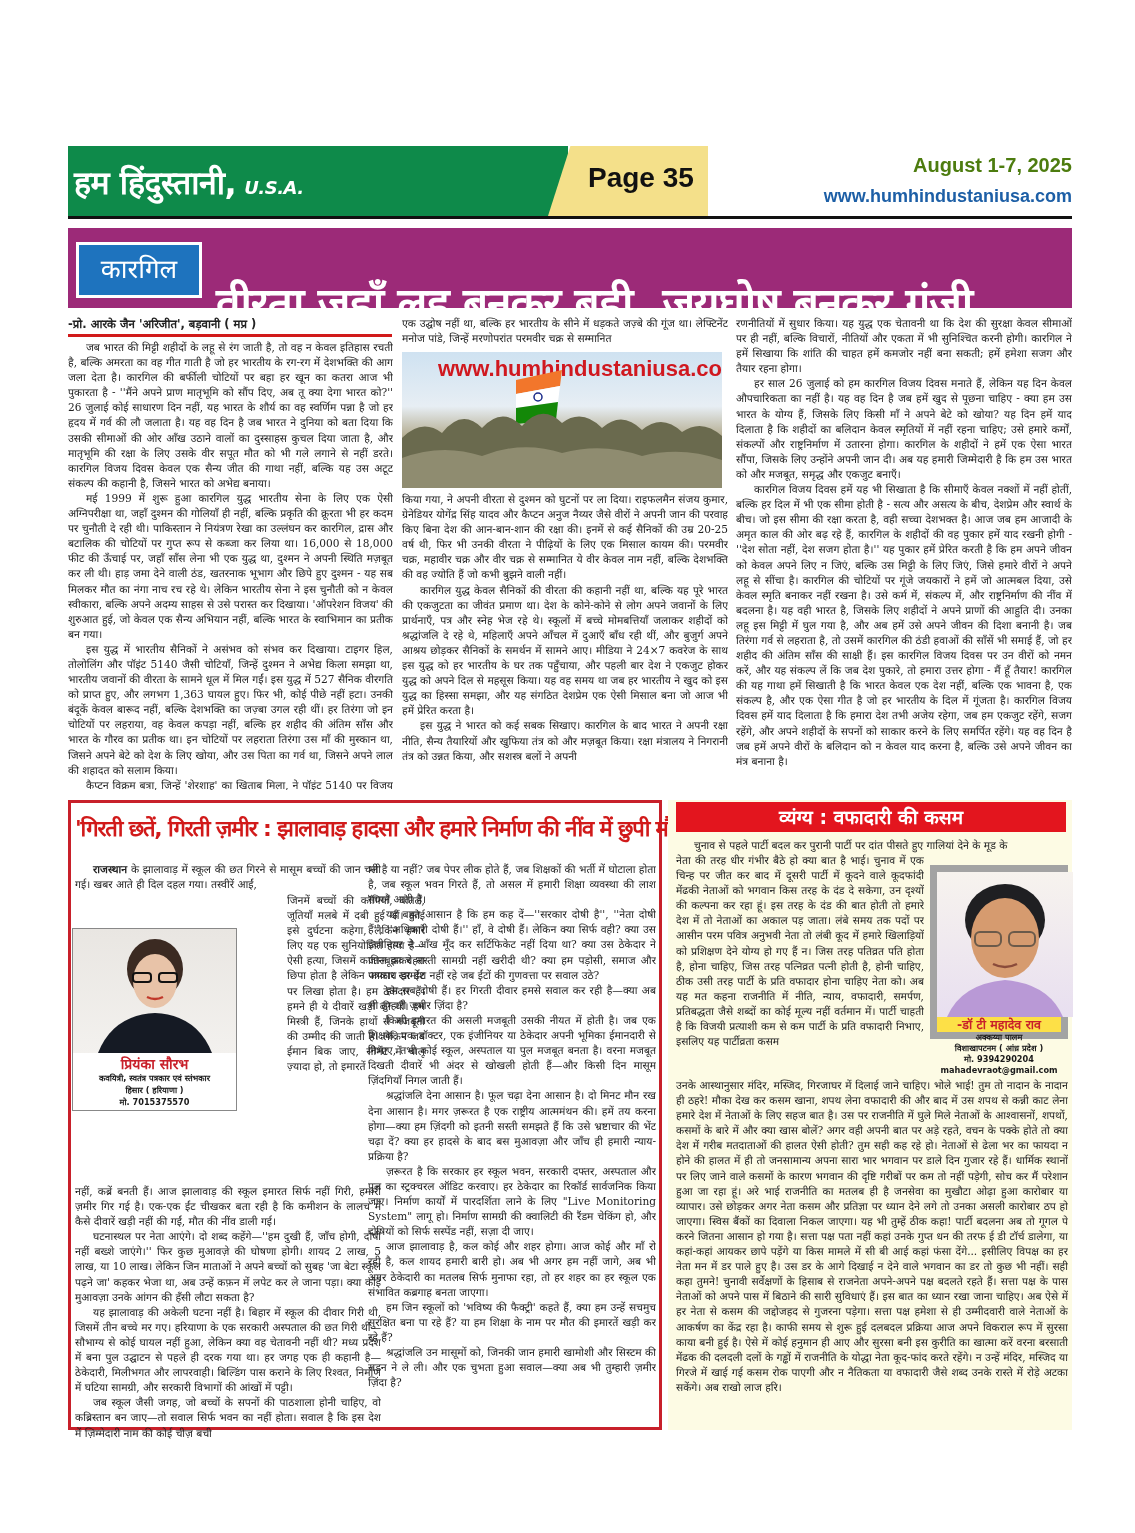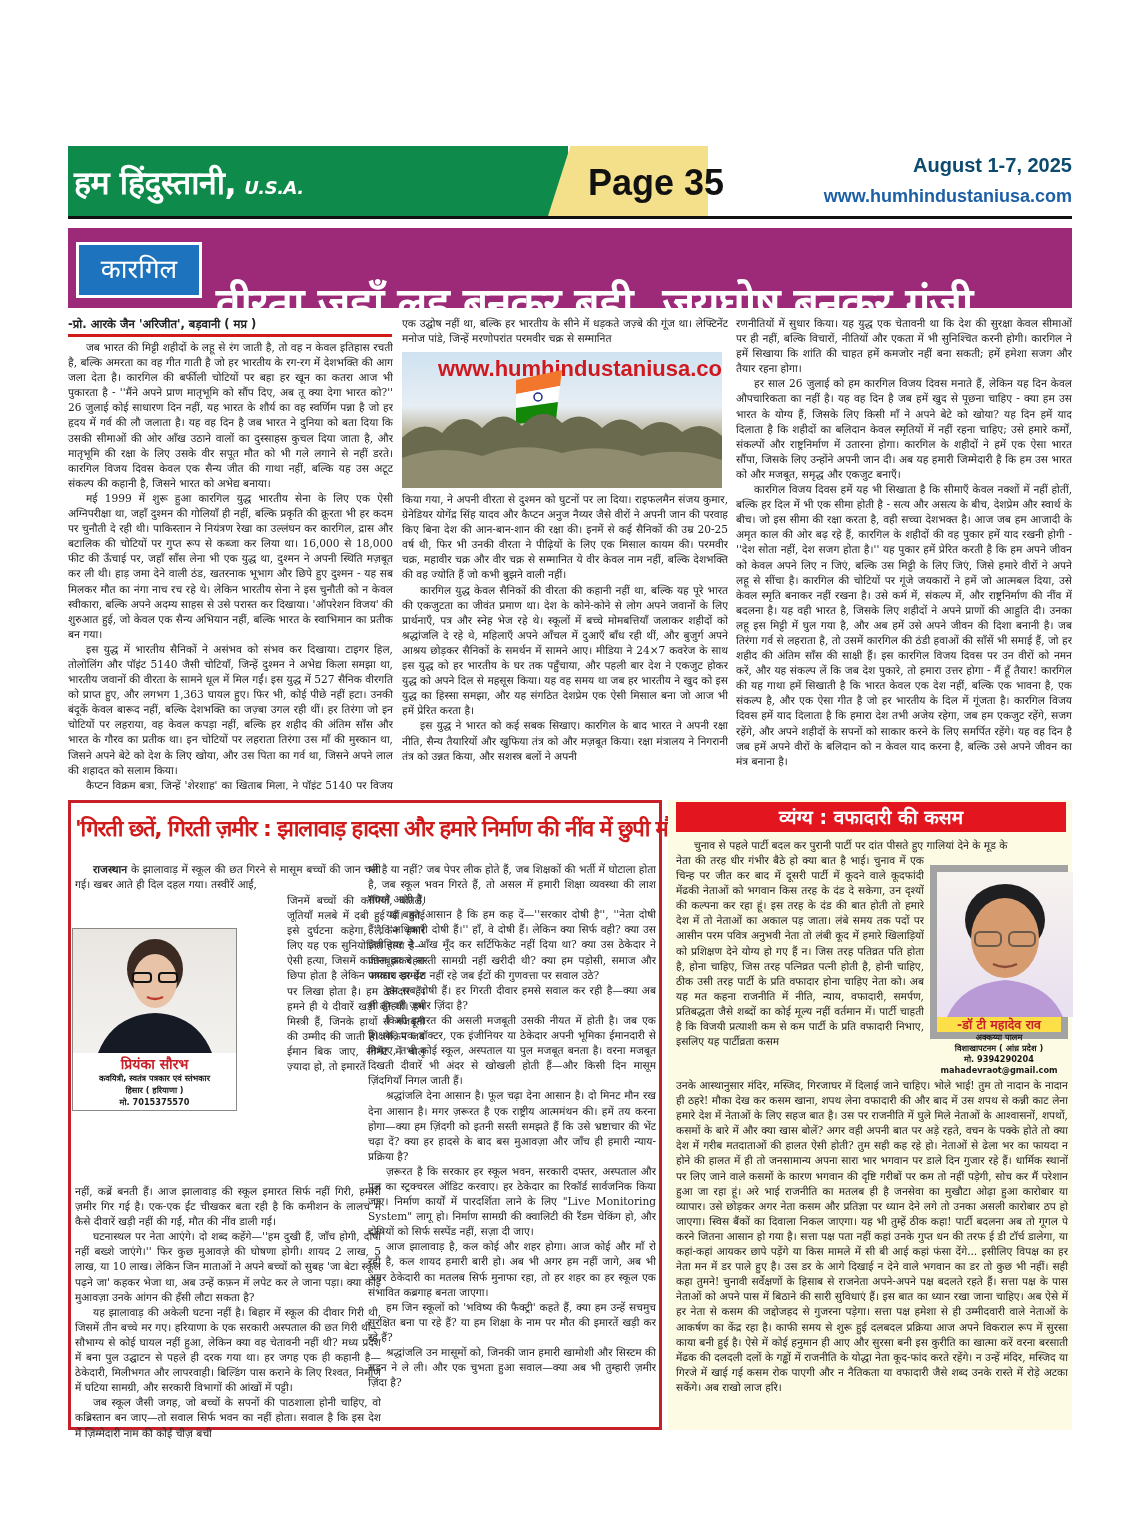--- a/index.html
+++ b/index.html
@@ -8,23 +8,23 @@
 
   
   .masthead { position: absolute; left: 68px; top: 146px; width: 1004px; height: 72px; padding-left: 32px; }
   .mast-green { position: absolute; left: 0; top: 0; width: 500px; height: 70px; background: #0e8a4a; }
   .mast-yellow { position: absolute; left: 480px; top: 0; width: 160px; height: 70px; background: #f4e08a;
                  clip-path: polygon(14% 0, 100% 0, 100% 100%, 0 100%); }
   .mast-title { position: absolute; left: 6px; top: 14px; font-family: "DejaVu Sans", sans-serif; font-weight: bold;
                 font-size: 32px; color: #ffffff; letter-spacing: -0.5px; white-space: nowrap; }
   .mast-title .usa { font-style: italic; font-size: 18px; margin-left: 8px; }
   .mast-page { position: absolute; left: 520px; top: 16px; font-family: "Liberation Sans", sans-serif; font-weight: bold;
-               font-size: 36px; color: #111; }
+               font-size: 28px; color: #111; }
   .mast-date { position: absolute; right: 0; top: 8px; font-family: "Liberation Sans", sans-serif; font-weight: bold;
-               font-size: 20px; color: #0c4a6e; }
+               font-size: 20px; color: #4d7c0f; }
   .mast-url { position: absolute; right: 0; top: 40px; font-family: "Liberation Sans", sans-serif; font-weight: bold;
               font-size: 18px; color: #1d5fa6; }
   .mast-rule { position: absolute; left: 0; top: 70px; width: 1004px; height: 3px; background: #111; }
 
   
   .banner { position: absolute; left: 68px; top: 228px; width: 1004px; height: 80px; background: #9c2a78; }
   .banner-tag { position: absolute; left: 8px; top: 14px; width: 126px; height: 56px; background: #1e73be; border: 3px solid #fff;
                 color: #fff; font-family: "DejaVu Sans", sans-serif; font-weight: normal; font-size: 26px; text-align: center; line-height: 48px; }
   .banner-title { position: absolute; left: 148px; top: 10px; color: #fff; font-family: "DejaVu Sans", sans-serif; font-weight: bold;
                   font-size: 44px; line-height: 60px; white-space: nowrap; letter-spacing: -1px; margin-top: 36px; }

